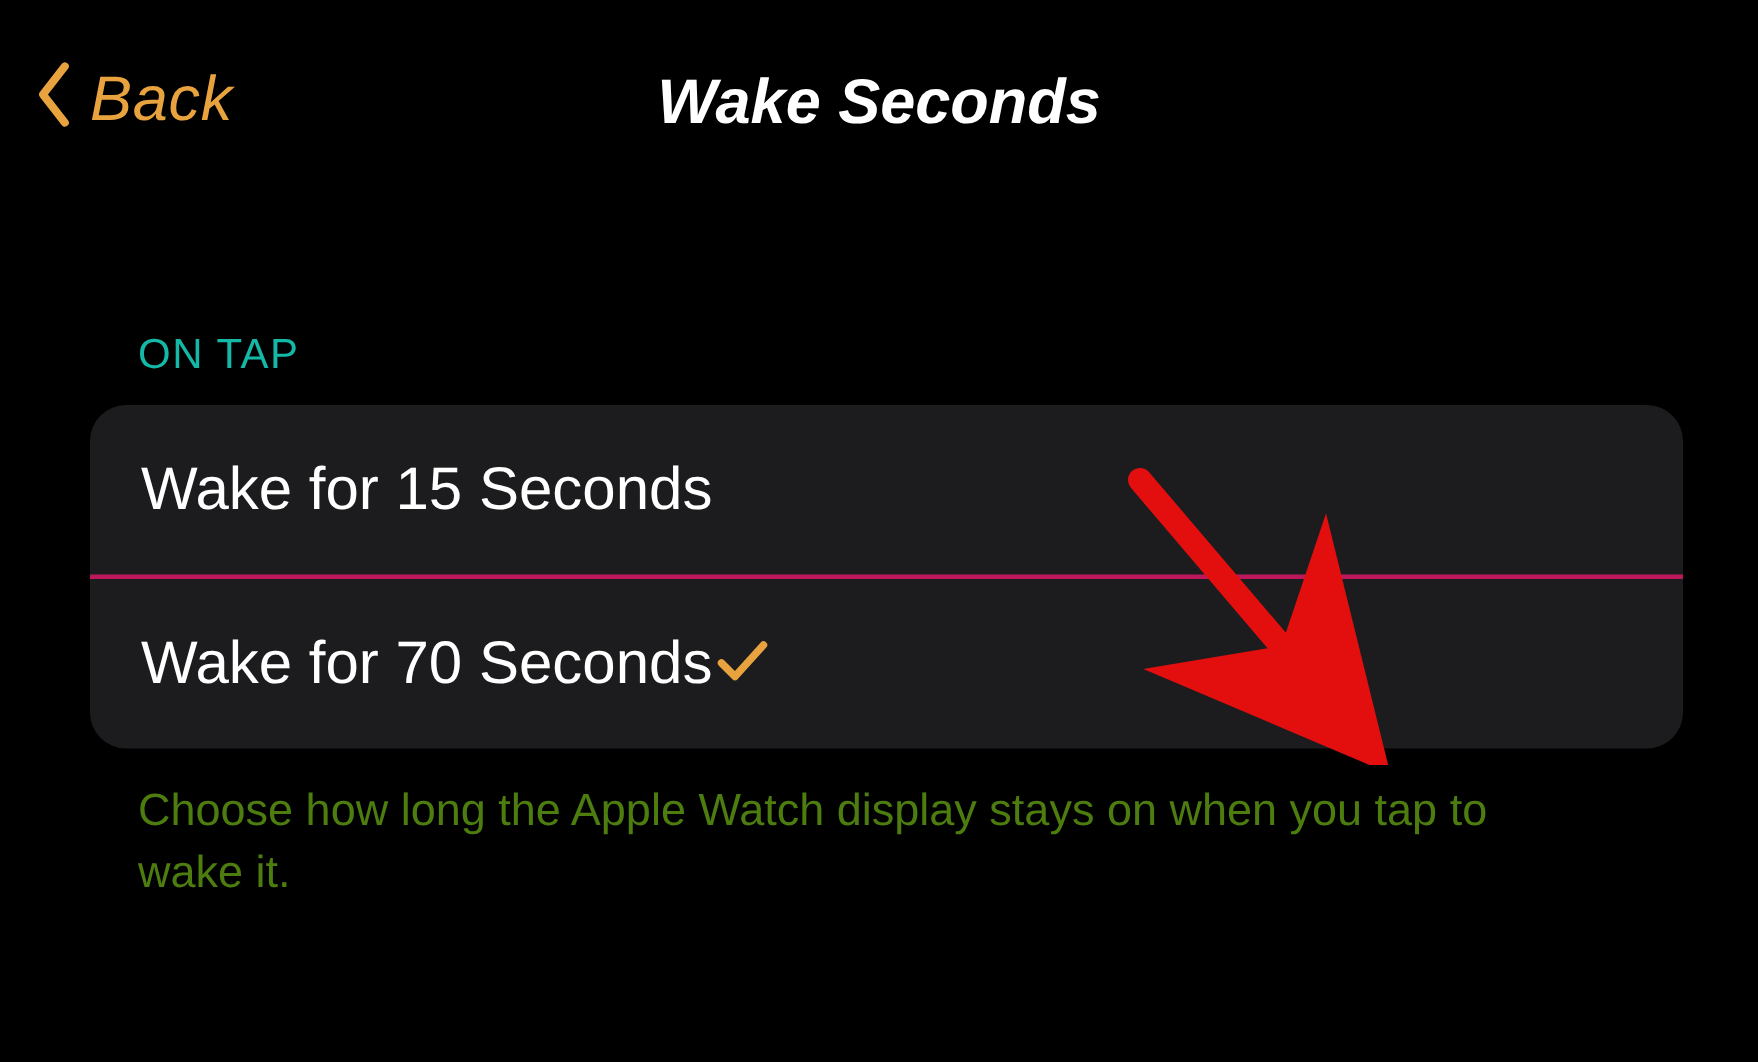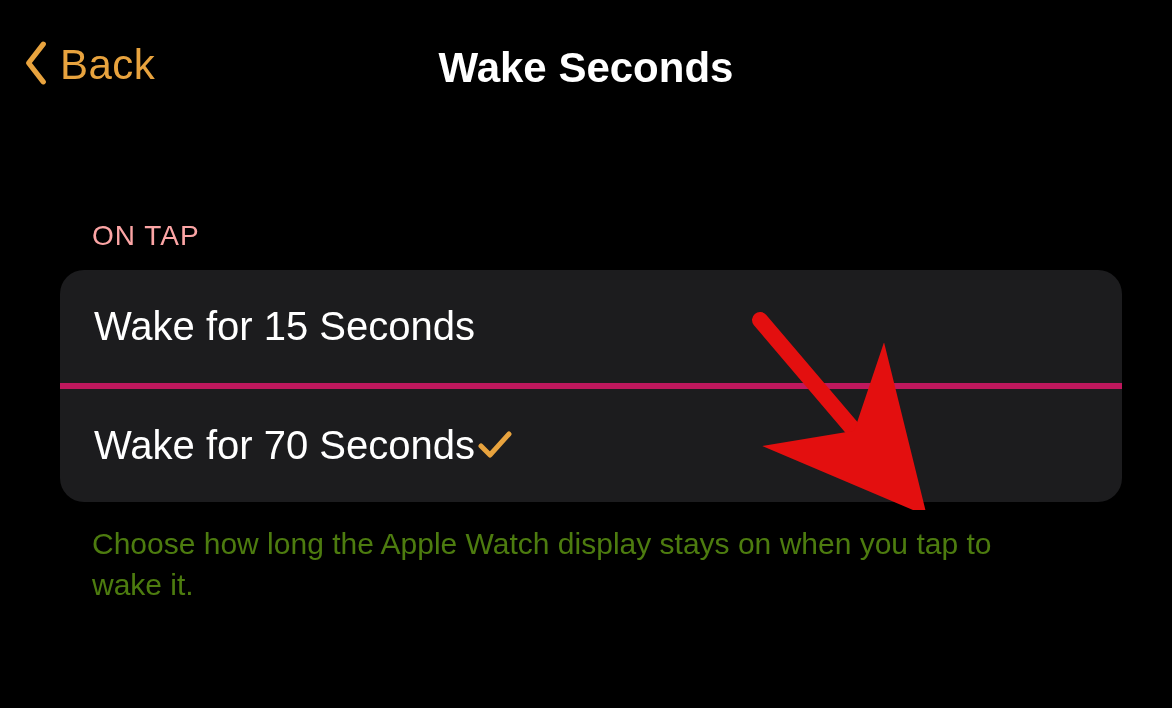--- a/index.html
+++ b/index.html
@@ -1,26 +1,26 @@
 <!DOCTYPE html>
 <html><head>
   <meta charset="utf-8">
   <style>
     * { margin: 0; padding: 0; box-sizing: border-box; }
     html, body { width: 1172px; height: 708px; background: #000; font-family: -apple-system, "Helvetica Neue", Arial, sans-serif; color: #fff; overflow: hidden; }
-    .header { position: relative; height: 130px; display: flex; align-items: center; }
+    .header { position: relative; height: 130px; display: flex; align-items: center; font-style: italic; }
     .back { position: absolute; left: 20px; top: 40px; display: flex; align-items: center; gap: 6px; cursor: pointer; }
     .back svg { width: 34px; height: 46px; }
     .back-label { color: #e8a33e; font-size: 42px; letter-spacing: 0.5px; }
     .title { position: absolute; left: 50%; top: 44px; transform: translateX(-50%); color: #fff; font-size: 42px; font-weight: 700; }
     .content { padding: 90px 50px 0 60px; }
-    .section-header { color: #fca5a5; font-size: 28px; letter-spacing: 1px; margin: 0 0 18px 32px; }
+    .section-header { color: #14b8a6; font-size: 28px; letter-spacing: 1px; margin: 0 0 18px 32px; }
     .group { background: #1c1c1e; border-radius: 24px; overflow: hidden; }
     .row { display: flex; align-items: center; justify-content: flex-start; padding: 34px 34px 34px 34px; cursor: pointer; }
-    .row + .row { border-top: 6px solid #be185d; }
+    .row + .row { border-top: 3px solid #be185d; }
     .row-label { color: #fff; font-size: 40px; font-weight: 400; }
     .check { width: 40px; height: 40px; }
     .footer { color: #4d7c0f; font-size: 30px; line-height: 1.35; margin: 22px 0 0 32px; max-width: 960px; }
     .arrow { position: absolute; left: 720px; top: 300px; width: 210px; height: 210px; pointer-events: none; }
   </style>
 </head>
 <body>
 
 <div class="header">
   <div class="back">

